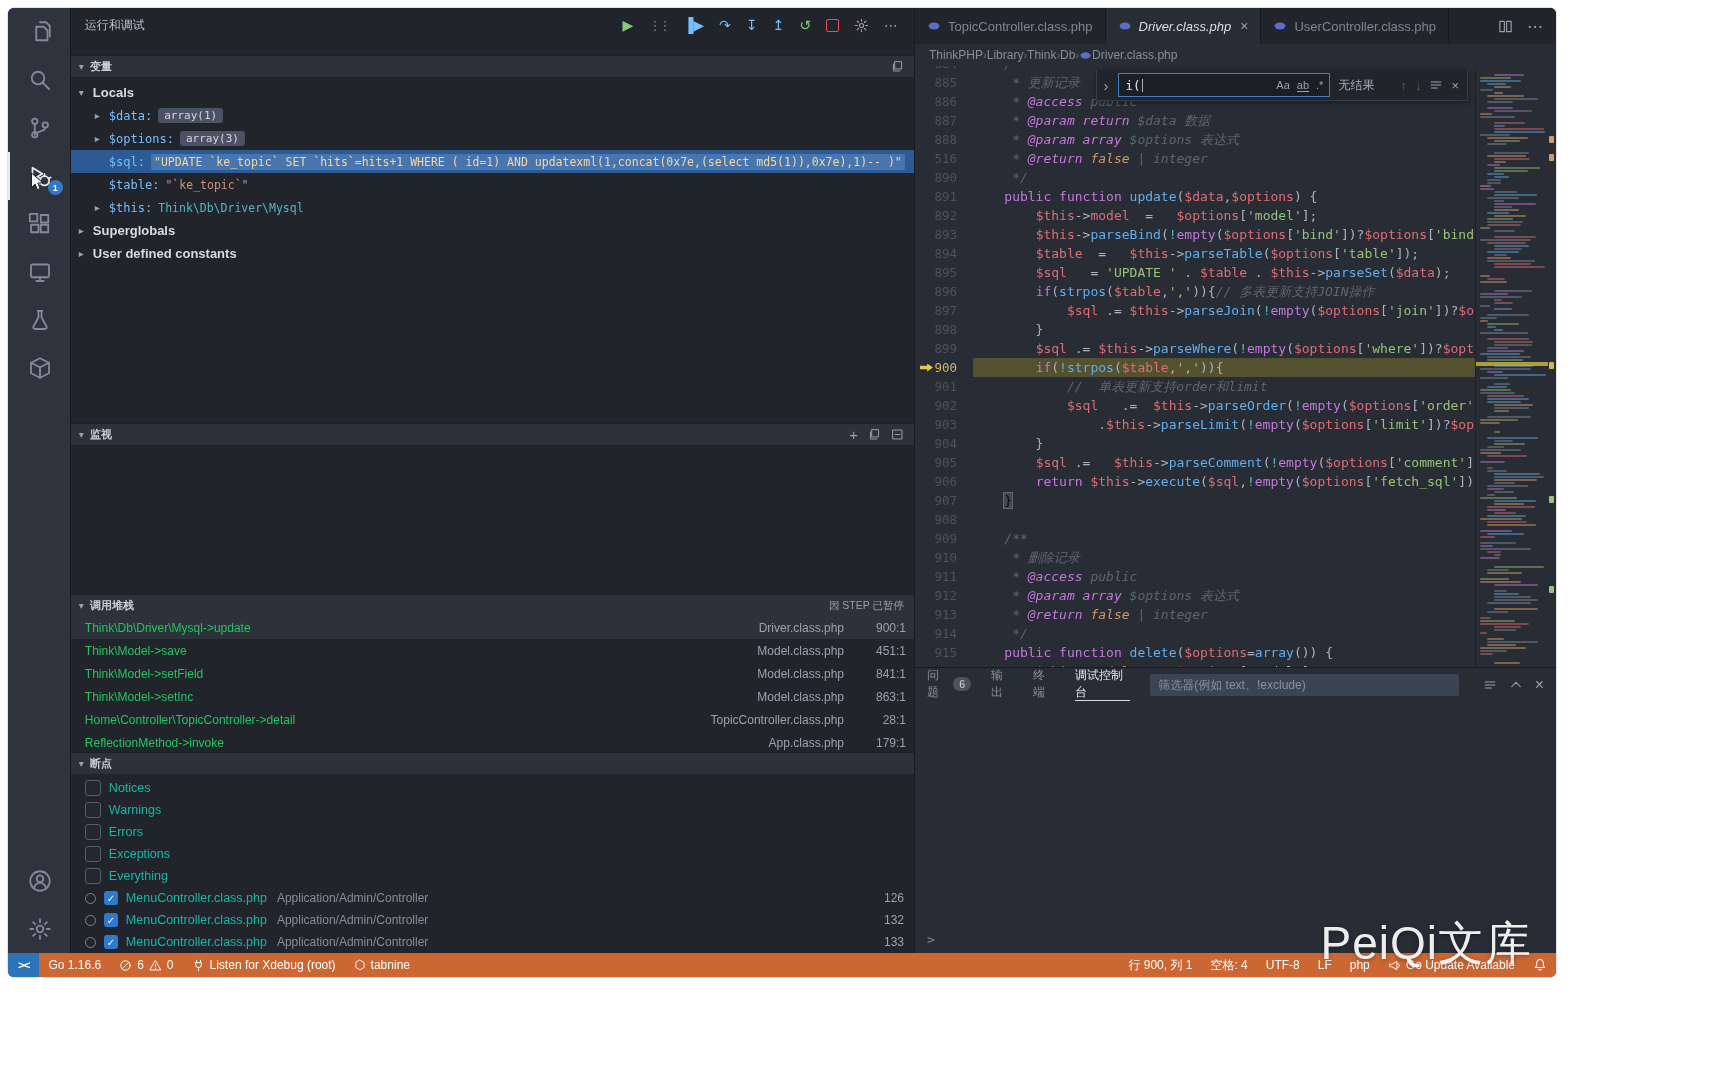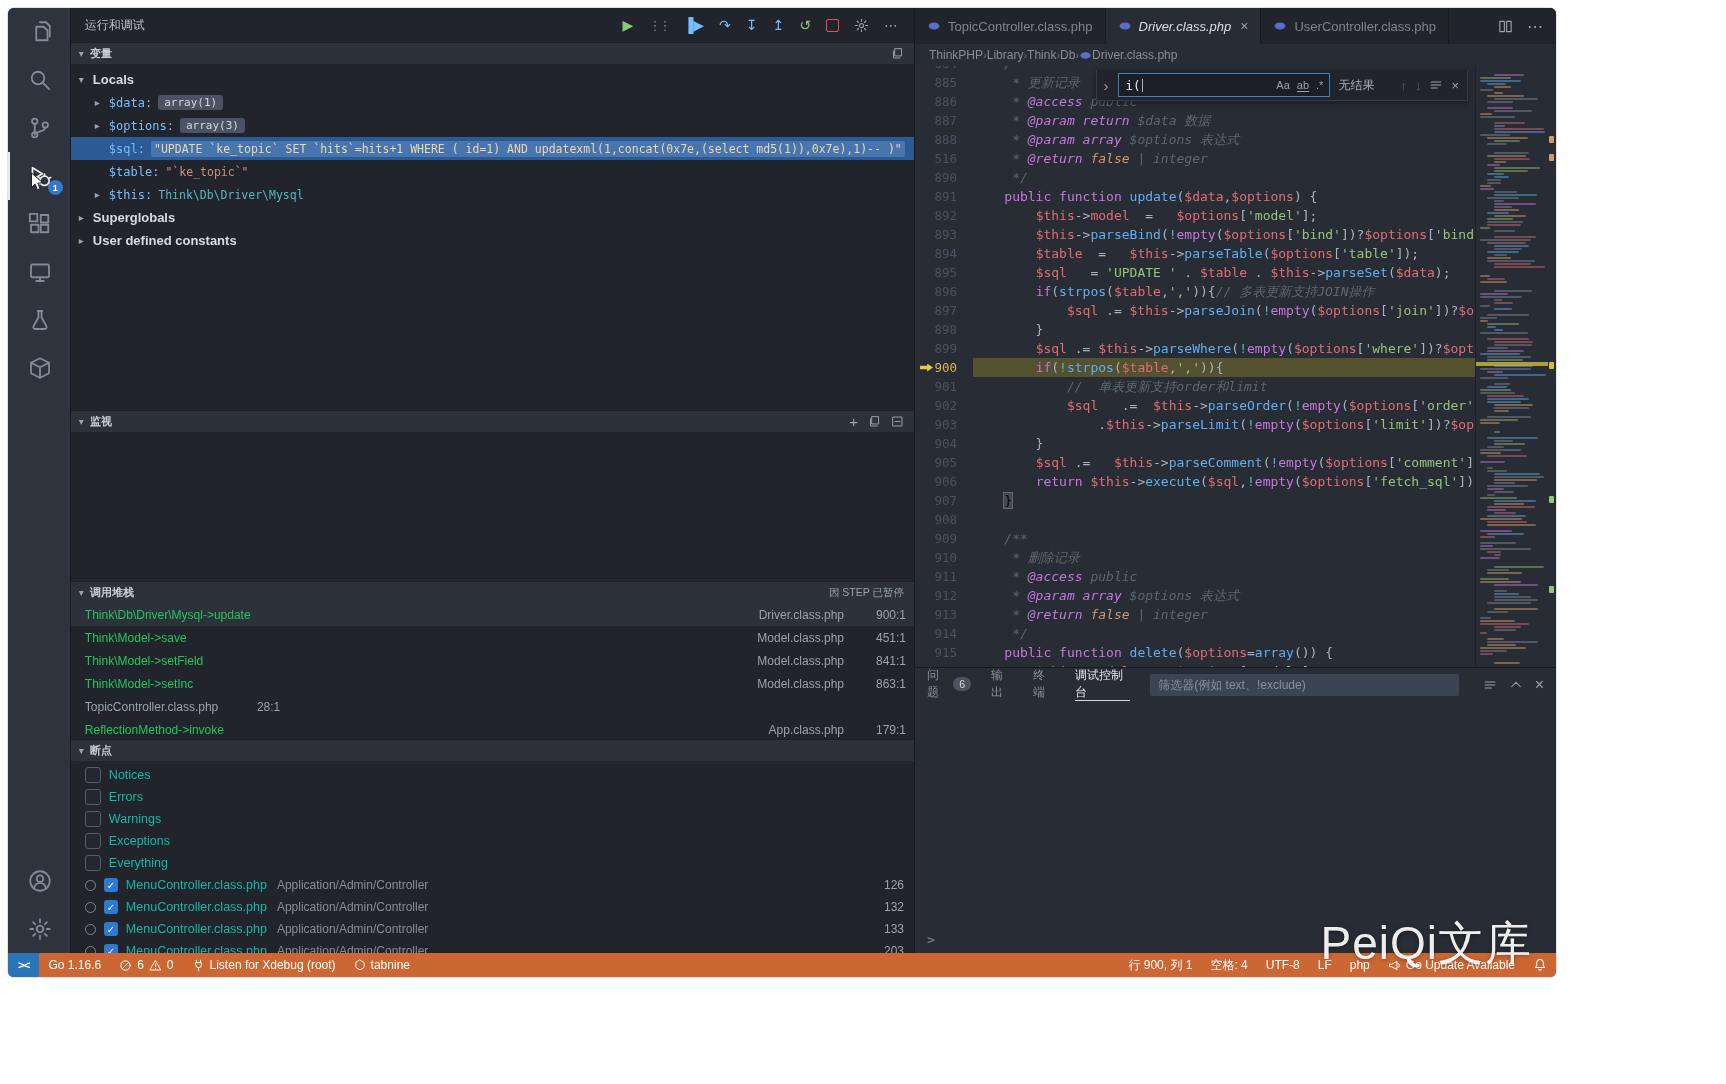--- a/index.html
+++ b/index.html
@@ -13,21 +13,21 @@
   .ab-top{flex:1;display:flex;flex-direction:column;}
   .ab-item{height:48px;display:flex;align-items:center;justify-content:center;color:#848b98;position:relative;border-left:2px solid transparent;cursor:pointer;}
   .ab-item.active{color:#e6e9ee;border-left:2px solid #e6e9ee;}
   .ab-item .icn{width:24px;height:24px;}
   .ab-badge{position:absolute;right:7px;bottom:5px;min-width:15px;height:15px;border-radius:50%;background:#3578c6;color:#fff;
     font-size:9px;display:flex;align-items:center;justify-content:center;font-weight:700;}
   .mouse-cursor{position:absolute;left:22px;top:164px;z-index:80;pointer-events:none;}
 
   
   .sidebar{width:845px;background:#21252b;border-right:1px solid #181a1f;display:flex;flex-direction:column;color:#c8ccd4;}
-  .sb-title{height:34px;display:flex;align-items:center;padding:0 16px 0 14px;font-size:12px;color:#bdc3cd;}
+  .sb-title{height:34px;display:flex;align-items:center;padding:0 16px 13px 14px;font-size:12px;color:#bdc3cd;}
   .debug-toolbar{margin-left:auto;display:flex;align-items:center;gap:15px;}
   .dtb{font-size:14px;line-height:1;cursor:pointer;display:inline-flex;align-items:center;}
   .dtb .icn{width:15px;height:15px;}
   .stopbox{width:11px;height:11px;border:1.6px solid #f14c4c;border-radius:2px;}
   .grip{letter-spacing:-3px;font-size:13px;}
 
   .sect-h{height:21px;background:#2c313a;display:flex;align-items:center;padding:0 10px 0 8px;
     font-size:11px;font-weight:700;color:#c8ccd4;border-top:1px solid rgba(0,0,0,.35);flex:none;}
   .sect-h .chev{font-size:10px;color:#9aa2ae;margin-right:6px;font-weight:400;}
   .sect-actions{margin-left:auto;display:flex;align-items:center;gap:10px;color:#9aa2ae;font-weight:400;}
@@ -370,20 +370,21 @@
             <span class="fname">Think\Model-&gt;setField</span>
             <span class="ffile">Model.class.php</span>
             <span class="fline">841:1</span>
           </div>
           <div class="frame">
             <span class="fname">Think\Model-&gt;setInc</span>
             <span class="ffile">Model.class.php</span>
             <span class="fline">863:1</span>
           </div>
           <div class="frame">
+            <span class="fname">Home\Controller\TopicController-&gt;detail</span>
             <span class="ffile">TopicController.class.php</span>
             <span class="fline">28:1</span>
           </div>
           <div class="frame">
             <span class="fname">ReflectionMethod-&gt;invoke</span>
             <span class="ffile">App.class.php</span>
             <span class="fline">179:1</span>
           </div>
         </div>
 
@@ -391,25 +392,25 @@
         <span class="chev">▾</span>
         <span>断点</span>
       </div>
       <div class="bp-body" id="bp-rows">
           <div class="bp-row">
             <span class="cb off"></span>
             <span class="bp-file">Notices</span>
           </div>
           <div class="bp-row">
             <span class="cb off"></span>
-            <span class="bp-file">Errors</span>
+            <span class="bp-file">Warnings</span>
           </div>
           <div class="bp-row">
             <span class="cb off"></span>
-            <span class="bp-file">Warnings</span>
+            <span class="bp-file">Errors</span>
           </div>
           <div class="bp-row">
             <span class="cb off"></span>
             <span class="bp-file">Exceptions</span>
           </div>
           <div class="bp-row">
             <span class="cb off"></span>
             <span class="bp-file">Everything</span>
           </div>
           <div class="bp-row">

